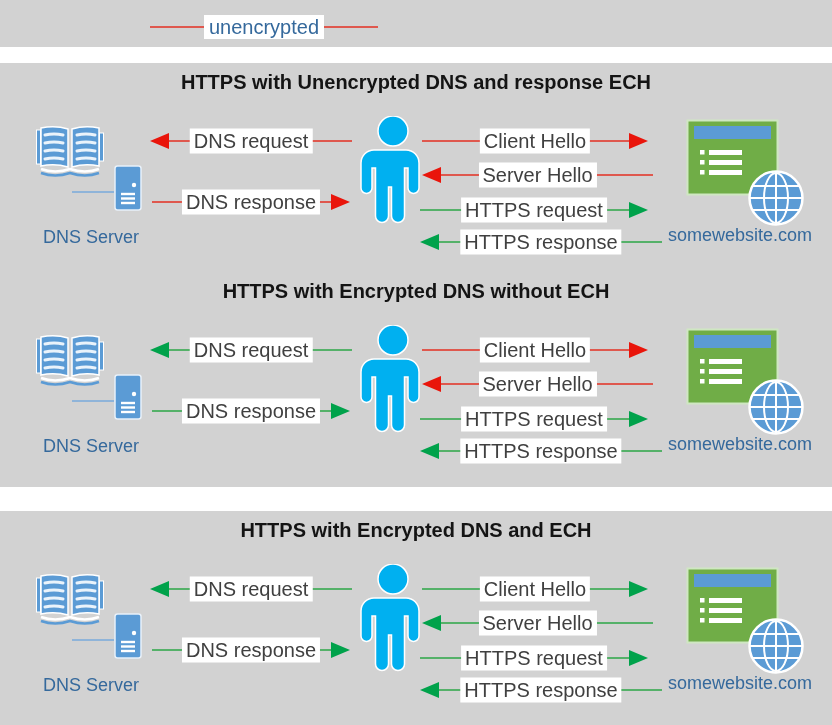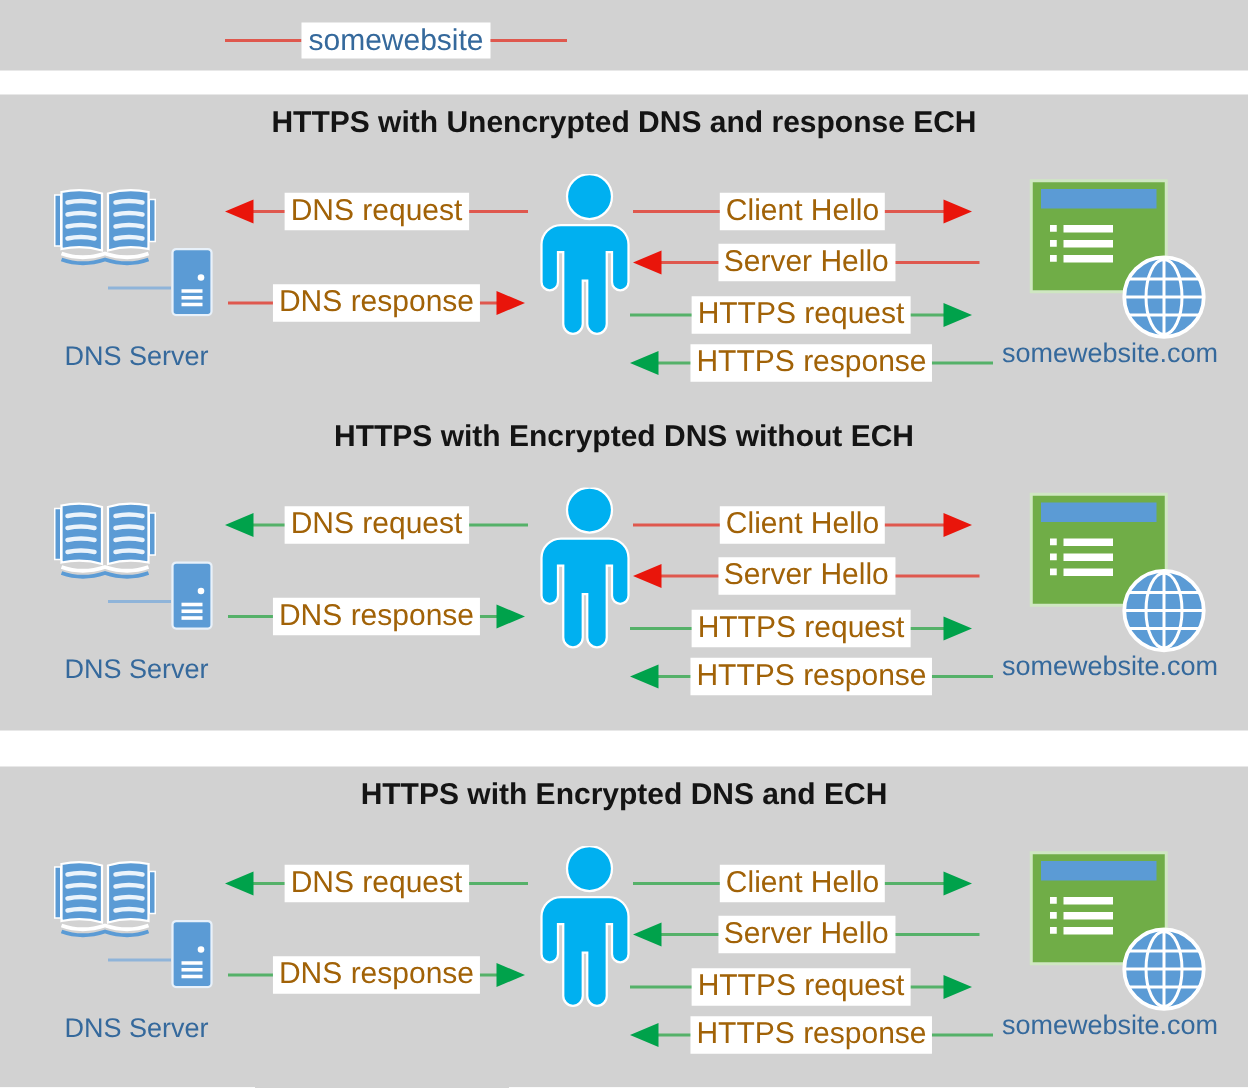--- a/index.html
+++ b/index.html
@@ -31,40 +31,40 @@
   
   .msg{position:absolute;height:26px;}
   .msg .line{position:absolute;top:12px;height:2px;}
   .msg.dir-right .line{left:0;right:14px;}
   .msg.dir-left  .line{left:14px;right:0;}
   .msg .head{position:absolute;top:5px;width:0;height:0;border:solid transparent;}
   .msg.dir-right .head{right:0;border-width:8px 0 8px 19px;}
   .msg.dir-left  .head{left:0;border-width:8px 19px 8px 0;}
   .msg .mlabel{
     position:absolute;left:50%;top:50%;transform:translate(-50%,-50%);
-    background:#ffffff;color:#a16207;font-size:20px;line-height:25px;
+    background:#ffffff;color:#404040;font-size:20px;line-height:25px;
     padding:0 4px;white-space:nowrap;
   }
   .msg[data-color="red"]   .line{background:#df584e;}
   .msg[data-color="green"] .line{background:#55b169;}
   .msg[data-color="red"].dir-right   .head{border-left-color:#e9150b;}
   .msg[data-color="red"].dir-left    .head{border-right-color:#e9150b;}
   .msg[data-color="green"].dir-right .head{border-left-color:#00a24b;}
   .msg[data-color="green"].dir-left  .head{border-right-color:#00a24b;}
   .icon{position:absolute;}
 </style>
 </head>
 <body>
 
 <div id="stage">
 
   <div class="bar" style="top:0;height:47px;">
     <div class="legend-item" style="left:150px;top:14px;width:228px;" data-color="red">
       <span class="lline"></span>
-      <span class="llabel">somewebsite</span>
+      <span class="llabel">unencrypted</span>
       <span class="lline"></span>
     </div>
     <div class="legend-item" style="left:458px;top:14px;width:187px;flex-direction:column;" data-color="green">
       <span class="lline" style="flex-basis:62px;"></span>
       <span class="llabel">encrypted</span>
       <span class="lline" style="flex-basis:26px;"></span>
     </div>
   </div>
 
   <svg width="0" height="0" style="position:absolute">

